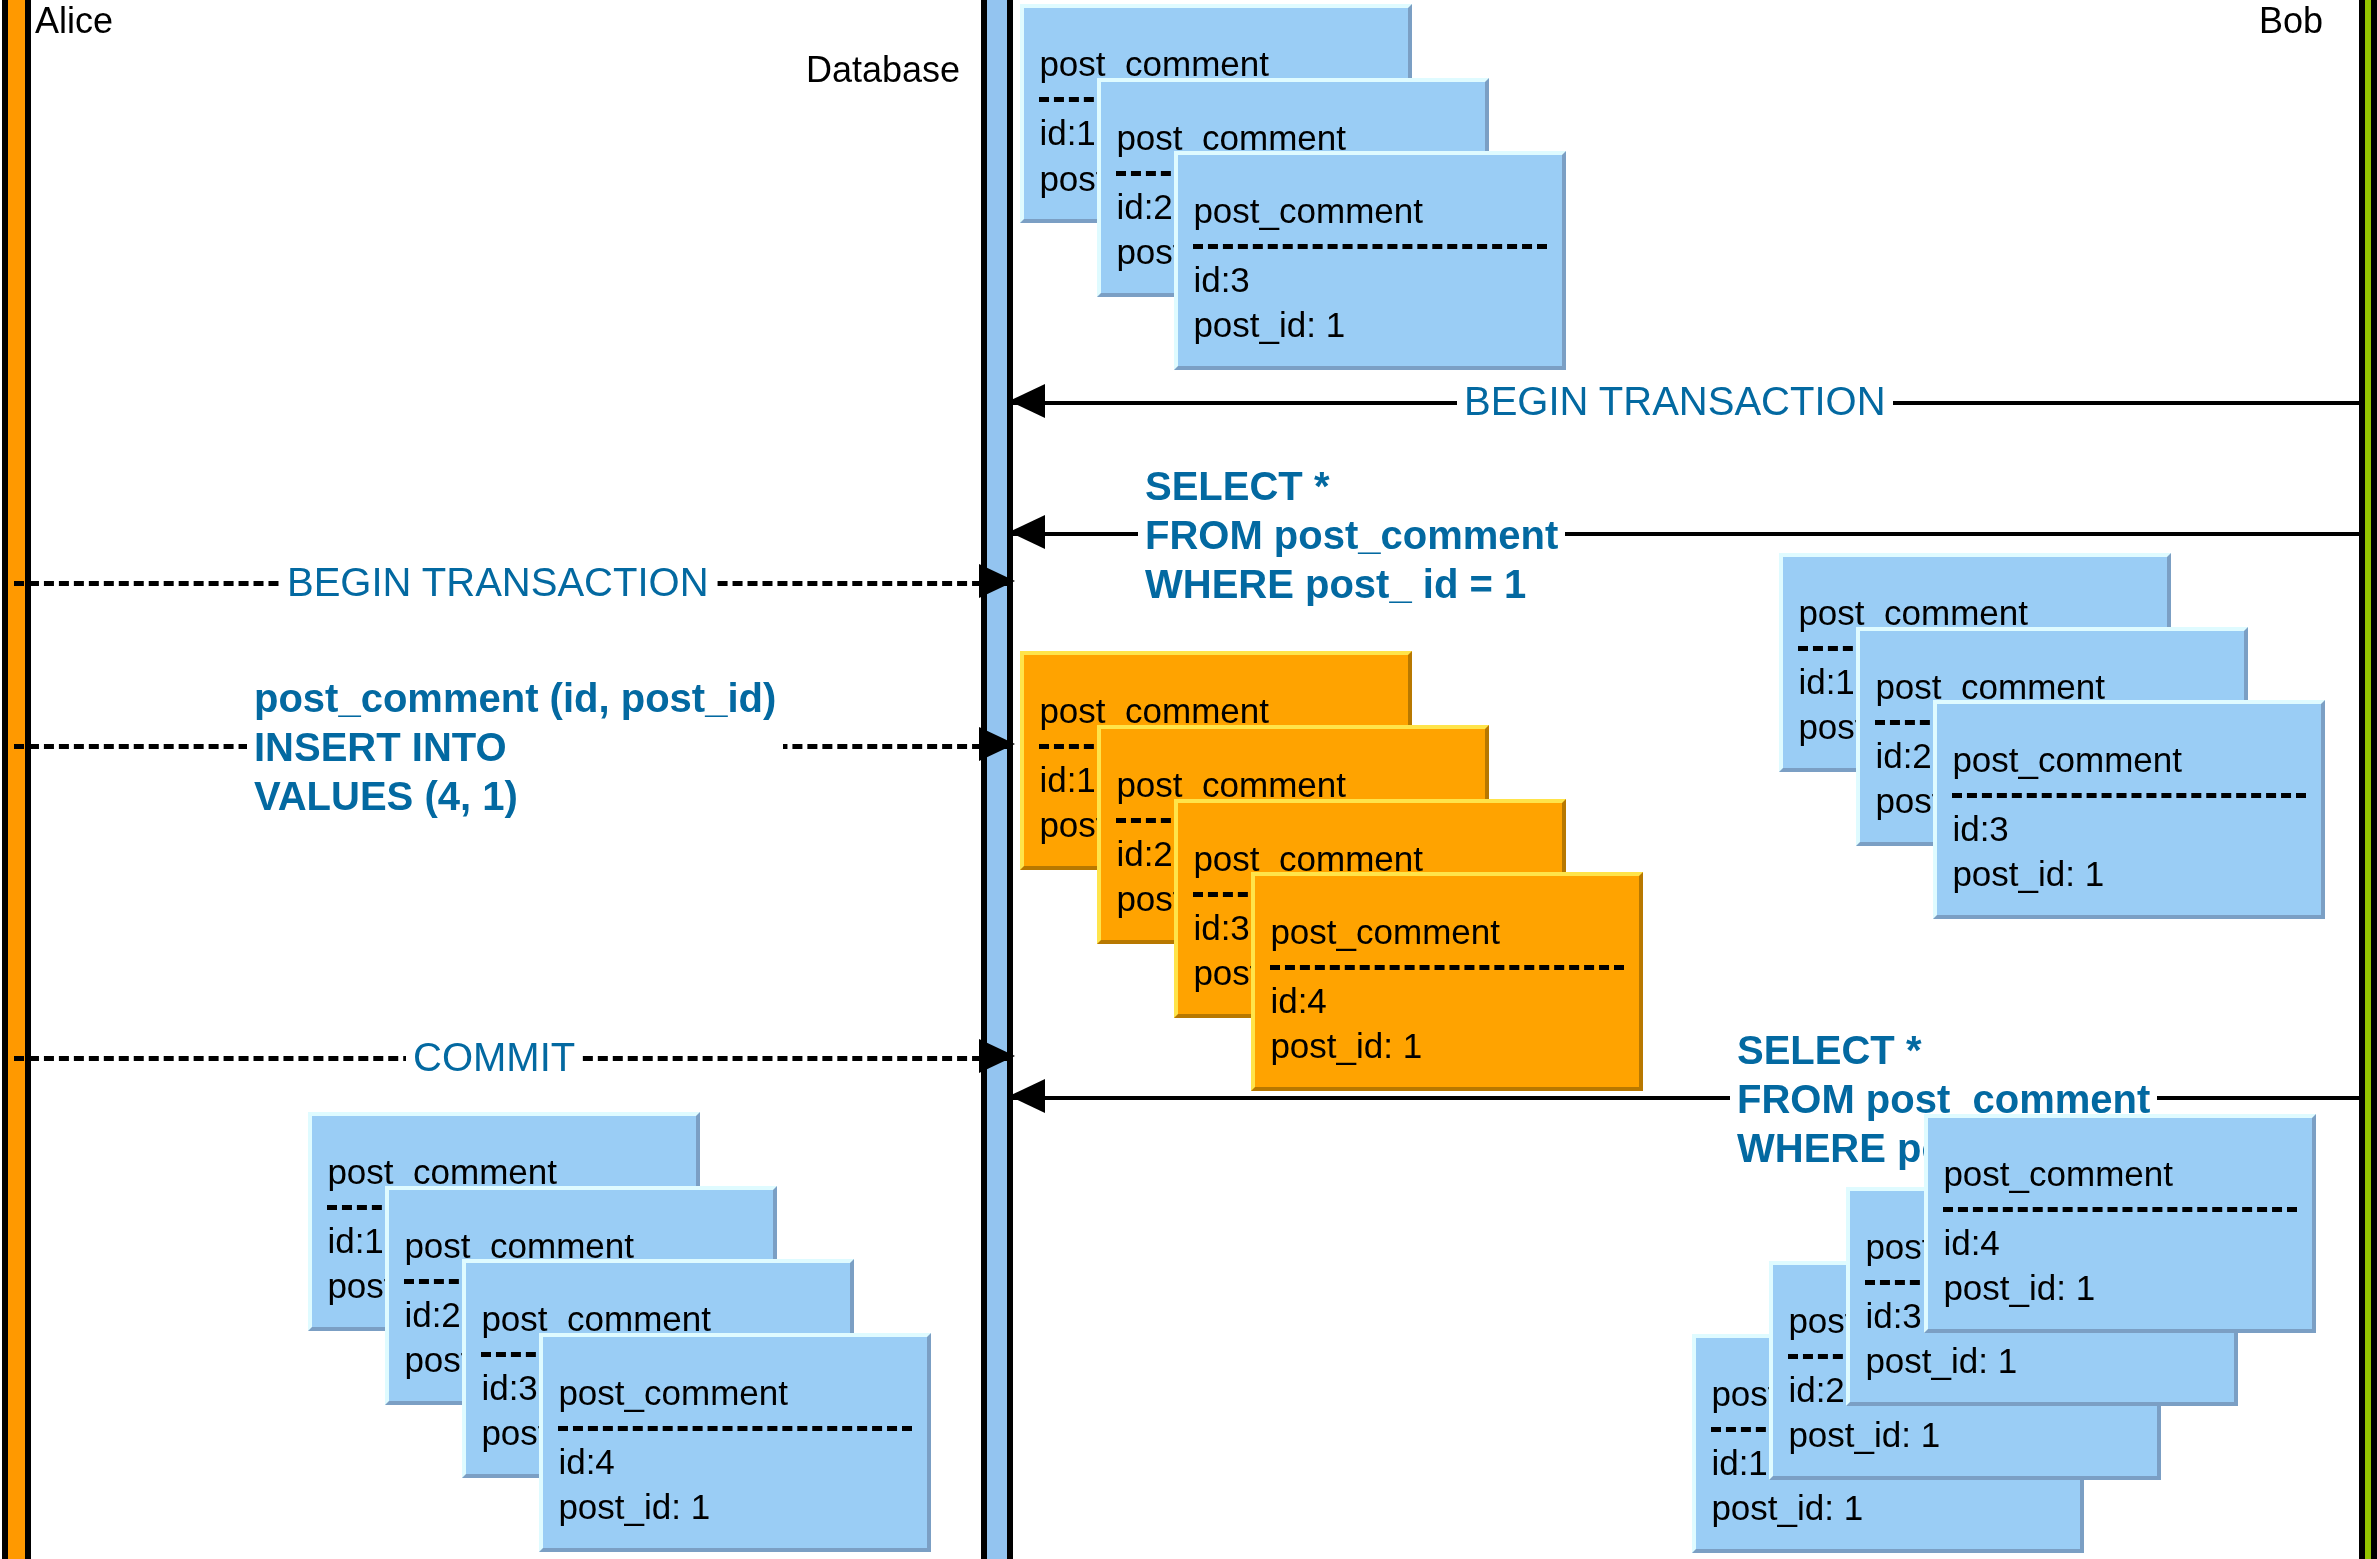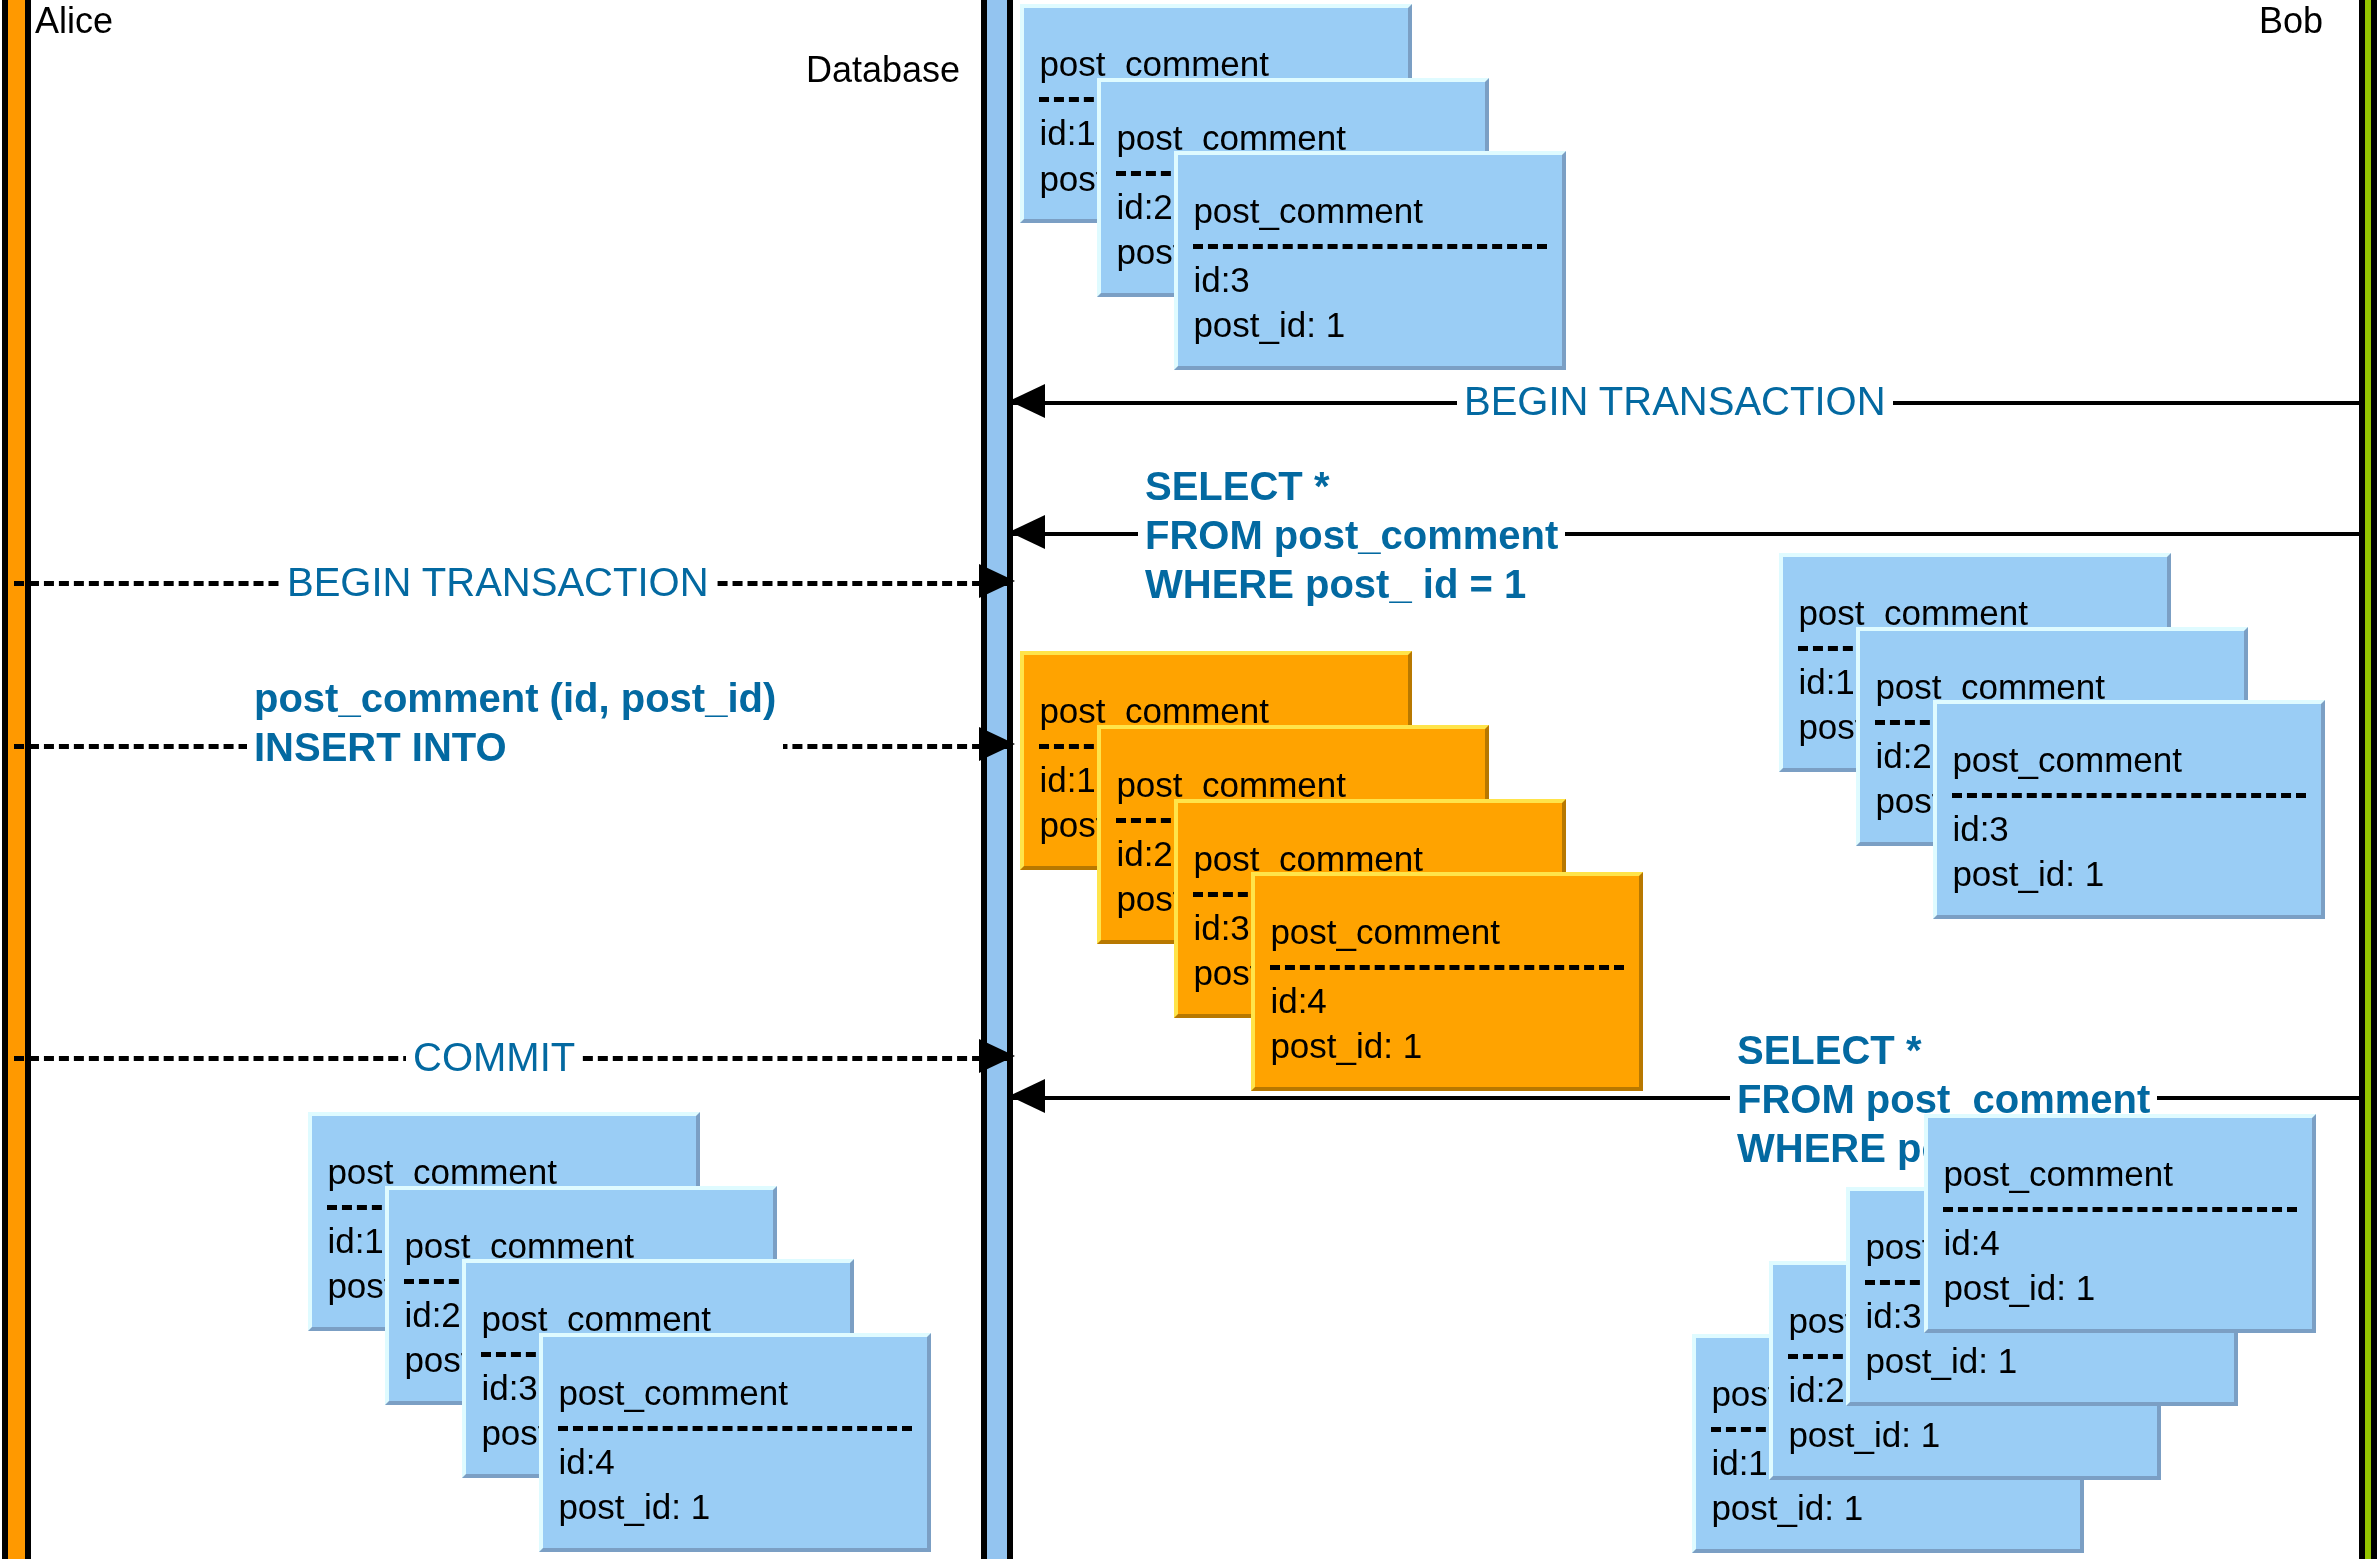--- a/index.html
+++ b/index.html
@@ -160,20 +160,21 @@
   </div>
   <div class="msg-label" style="left:280px; top:558px;">BEGIN TRANSACTION</div>
 
   <div class="msg to-right dashed" style="left:14px; width:998px; top:744px;">
     <div class="line"></div>
     <div class="head"></div>
   </div>
   <div class="msg-label multi" style="left:247px; top:674px;">
     <div>post_comment (id, post_id)</div>
     <div>INSERT INTO</div>
+    <div>VALUES (4, 1)</div>
   </div>
 
   <div class="msg to-right dashed" style="left:14px; width:998px; top:1056px;">
     <div class="line"></div>
     <div class="head"></div>
   </div>
   <div class="msg-label" style="left:406px; top:1033px;">COMMIT</div>
 
   <div class="msg to-left solid" style="left:1012px; width:1347px; top:1096px;">
     <div class="line"></div>

